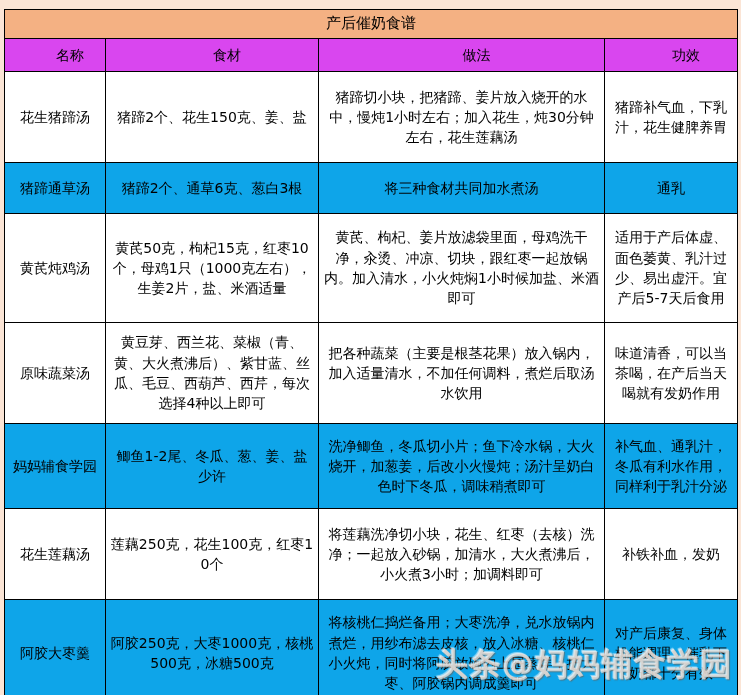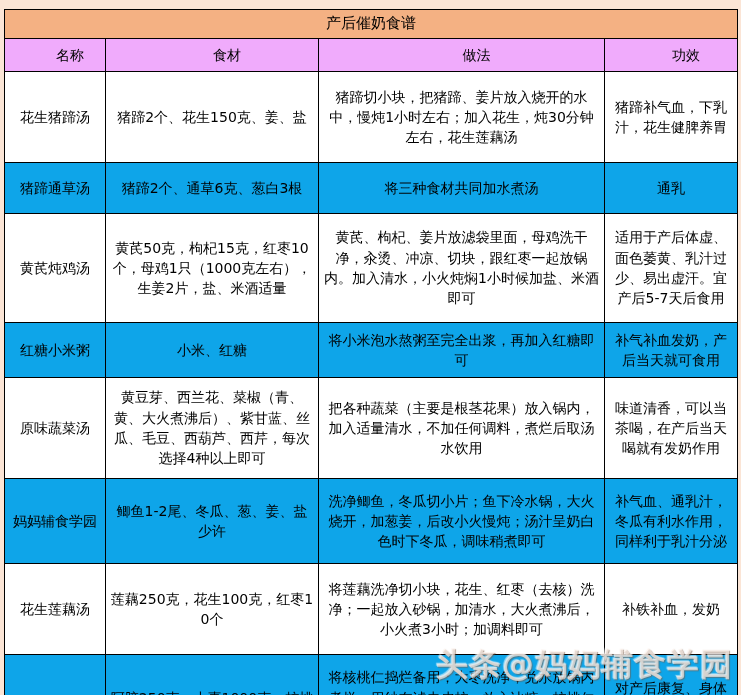--- a/index.html
+++ b/index.html
@@ -40,21 +40,21 @@
     font-weight: normal;
     word-break: break-all;
   }
   tr.title-row td {
     background: #f4b183;
     height: 24px;
     font-size: 15px;
     padding: 2px 20px;
   }
   tr.header-row th {
-    background: #f0abfc;
+    background: #d946ef;
     height: 26px;
     padding-left: 34px;
   }
   tr.row-white td { background: #ffffff; }
   tr.row-peach td { background: #0ea5e9; }
   tr.r1 td { height: 84px; }
   tr.r2 td { height: 44px; }
   tr.r3 td { height: 102px; }
   tr.r4 td { height: 48px; }
   tr.r5 td { height: 94px; }
@@ -110,26 +110,20 @@
         <td>通乳</td>
       </tr>
 
       <tr class="row-white r3">
         <td>黄芪炖鸡汤</td>
         <td>黄芪50克，枸杞15克，红枣10个，母鸡1只（1000克左右），生姜2片，盐、米酒适量</td>
         <td>黄芪、枸杞、姜片放滤袋里面，母鸡洗干净，汆烫、冲凉、切块，跟红枣一起放锅内。加入清水，小火炖焖1小时候加盐、米酒即可</td>
         <td>适用于产后体虚、面色萎黄、乳汁过少、易出虚汗。宜产后5-7天后食用</td>
       </tr>
 
-      <tr class="row-peach r4">
-        <td>红糖小米粥</td>
-        <td>小米、红糖</td>
-        <td>将小米泡水熬粥至完全出浆，再加入红糖即可</td>
-        <td>补气补血发奶，产后当天就可食用</td>
-      </tr>
 
       <tr class="row-white r5">
         <td>原味蔬菜汤</td>
         <td>黄豆芽、西兰花、菜椒（青、黄、大火煮沸后）、紫甘蓝、丝瓜、毛豆、西葫芦、西芹，每次选择4种以上即可</td>
         <td>把各种蔬菜（主要是根茎花果）放入锅内，加入适量清水，不加任何调料，煮烂后取汤水饮用</td>
         <td>味道清香，可以当茶喝，在产后当天喝就有发奶作用</td>
       </tr>
 
       <tr class="row-peach r6">
         <td>妈妈辅食学园</td>

